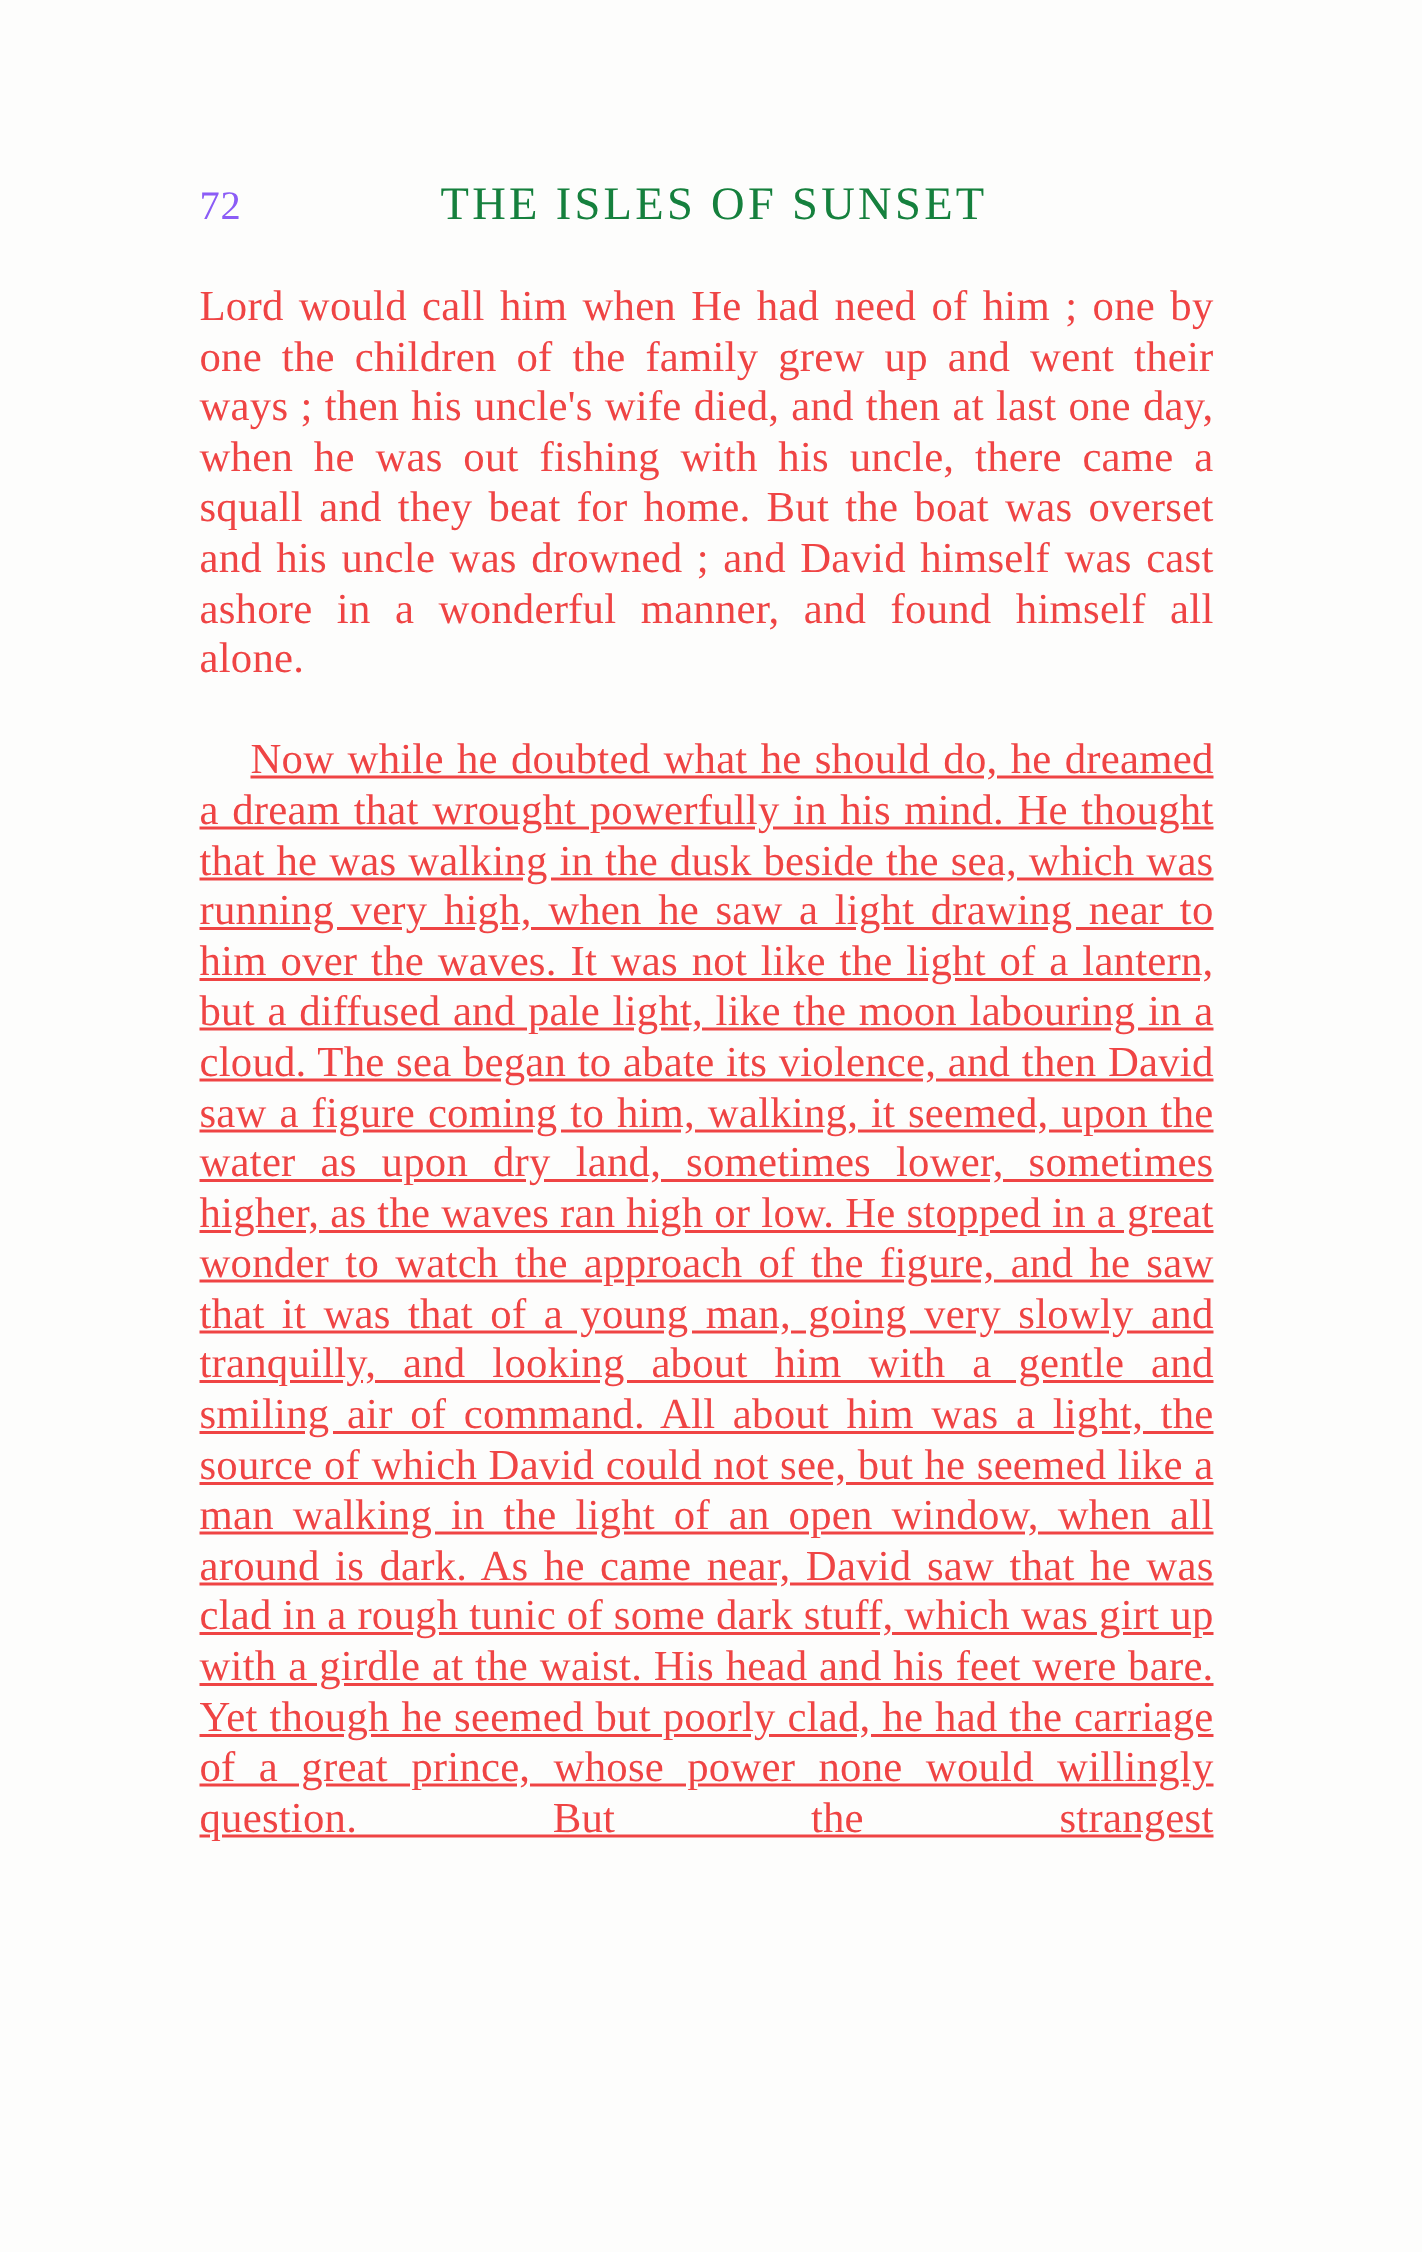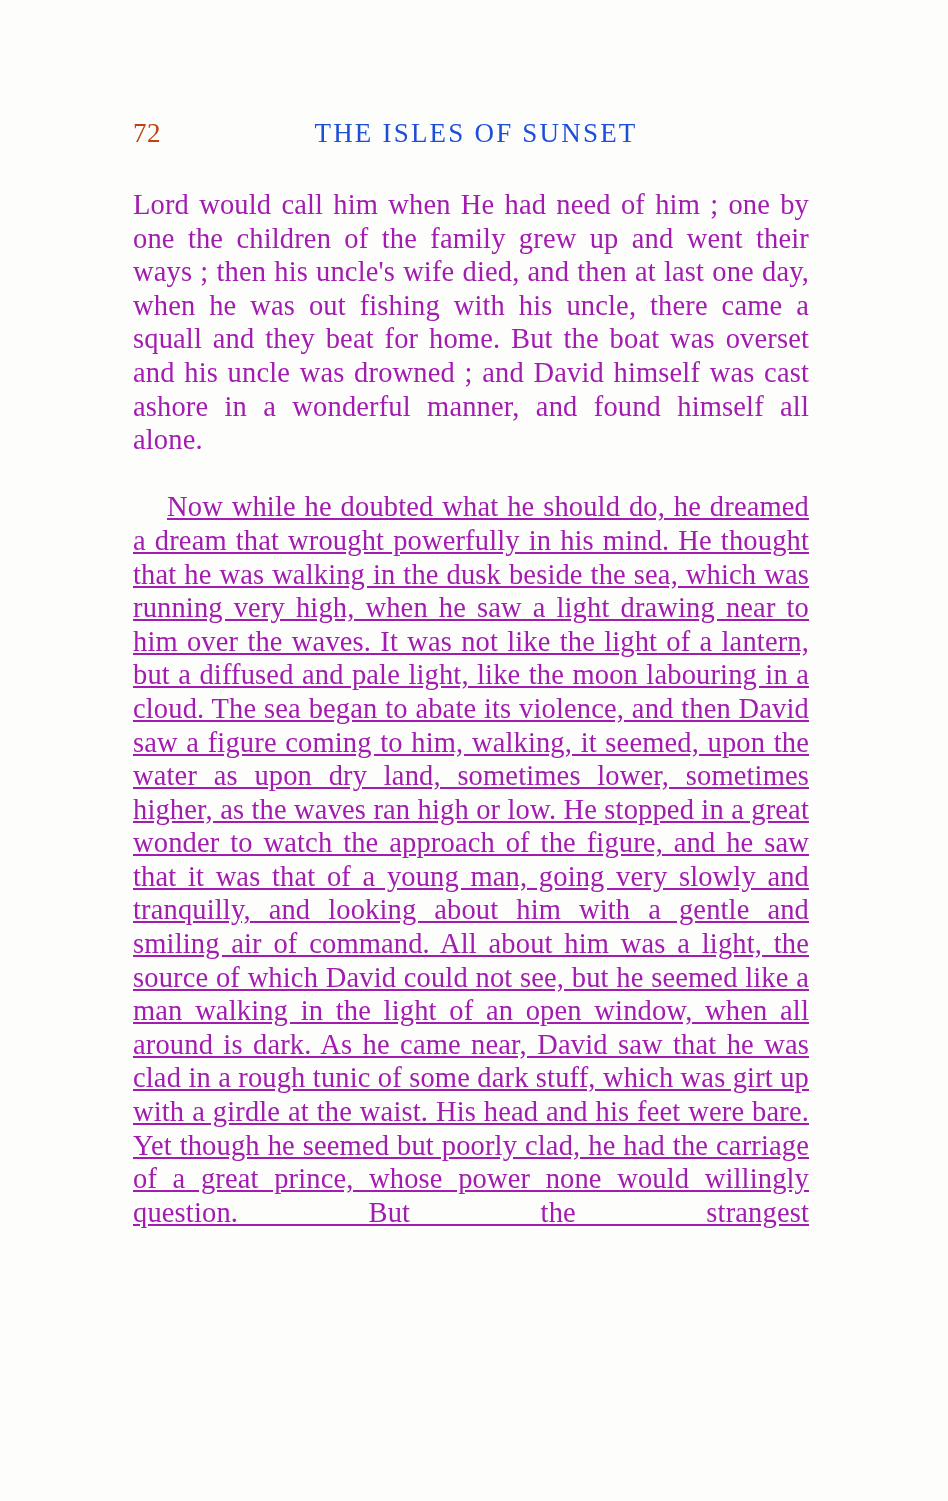--- a/index.html
+++ b/index.html
@@ -30,39 +30,39 @@
   }
   .running-head {
     display: flex;
     align-items: baseline;
     margin-bottom: 30px;
     height: 40px;
   }
   .folio {
     font-size: 27px;
     letter-spacing: 0.5px;
-    color: #c2410c;
+    color: #8b5cf6;
     width: 60px;
     flex: none;
   }
   .head-title {
     flex: 1;
     text-align: center;
-    font-size: 27px;
+    font-size: 31px;
     letter-spacing: 2.2px;
-    color: #1d4ed8;
+    color: #15803d;
     padding-right: 50px;
     white-space: nowrap;
   }
   .body-text {
     font-size: 28.5px;
     line-height: 33.6px;
     text-align: justify;
     text-justify: inter-word;
-    color: #a21caf;
+    color: #ef4444;
     letter-spacing: 0.15px;
   }
   .body-text p {
     margin: 0;
   }
   .body-text p.indented {
     text-indent: 34px;
     text-decoration: underline;
   }
   

